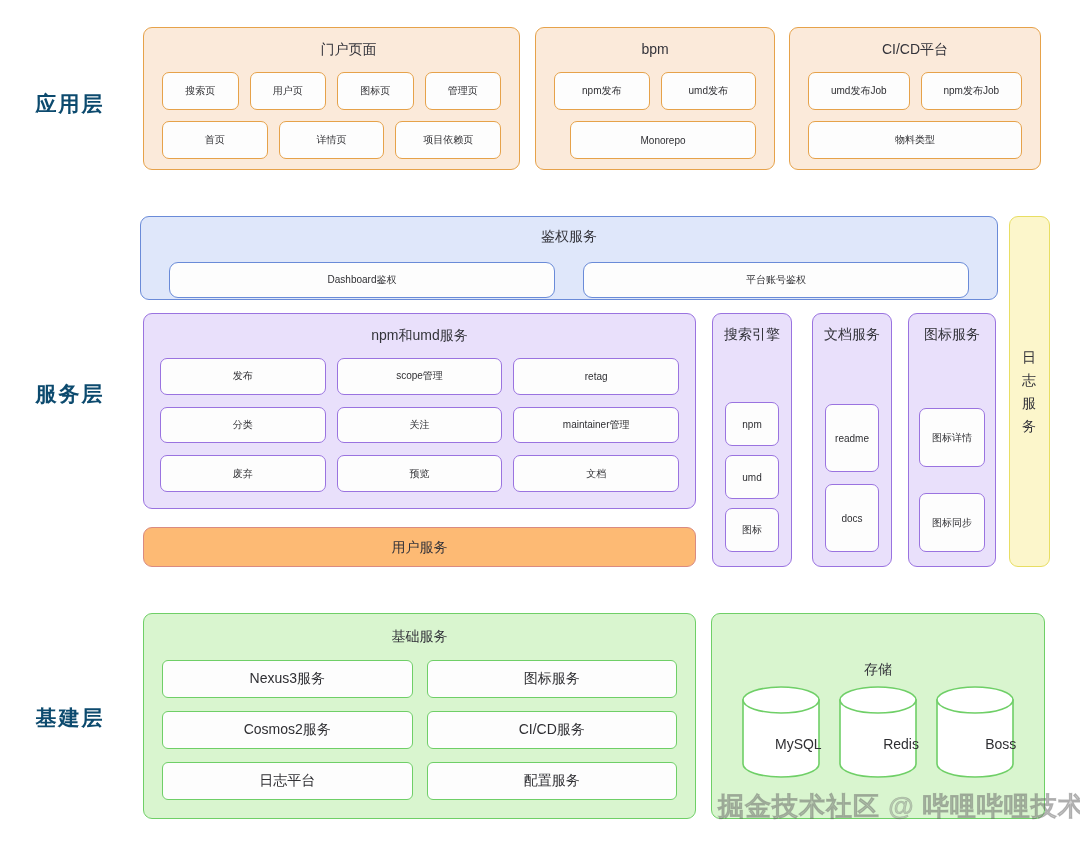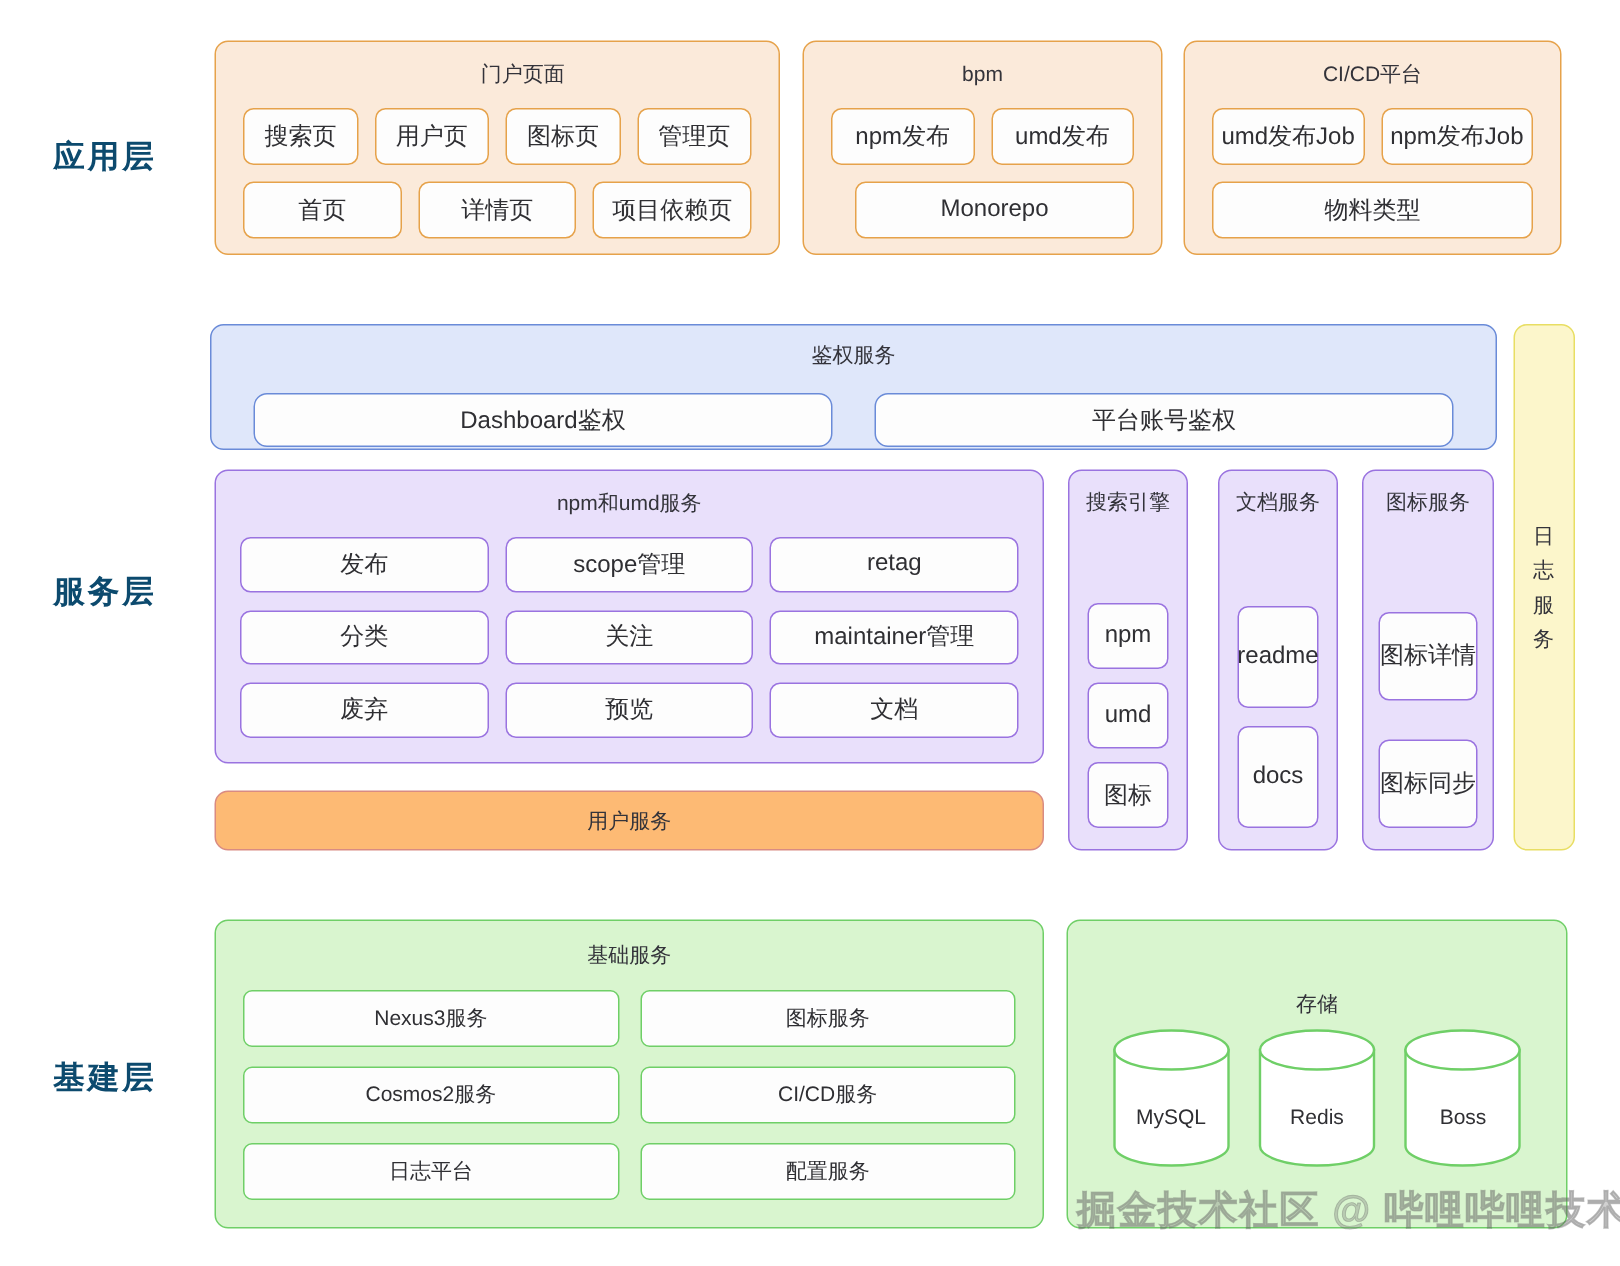--- a/index.html
+++ b/index.html
@@ -38,21 +38,21 @@
     line-height: 1;
   }
 
   
   .chip {
     background: #fdfdfd;
     border-radius: 7px;
     display: flex;
     align-items: center;
     justify-content: center;
-    font-size: 16px;
+    font-size: 10px;
     color: #2f2f33;
     text-align: center;
   }
 
   
   .pal-orange { background: #fbeada; border-color: #e6a24a; }
   .pal-orange .chip { border: 1.4px solid #e6a24a; }
   .pal-blue   { background: #dfe7fa; border-color: #6a8bd8; }
   .pal-blue .chip { border: 1.4px solid #6a8bd8; }
   .pal-purple { background: #e9e0fb; border-color: #9a73e0; }
@@ -105,21 +105,21 @@
 
   
   #storage-row {
     position: absolute; left: 20px; right: 20px; top: 72px; height: 96px;
     display: flex; justify-content: space-around; align-items: flex-start;
   }
   .cylinder { position: relative; width: 82px; height: 92px; }
   .cyl-svg { position: absolute; inset: 0; }
   .cyl-label {
     position: absolute; left: 0; right: 0; top: 50px;
-    text-align: center; font-size: 14px; color: #2f2f33;
+    text-align: right; font-size: 14px; color: #2f2f33;
   }
 
   
   #log-text {
     position: absolute; left: 0; right: 0; top: 50%;
     transform: translateY(-50%);
     text-align: center;
     font-size: 14px; line-height: 1.65; color: #33333a;
     letter-spacing: 1px;
   }

